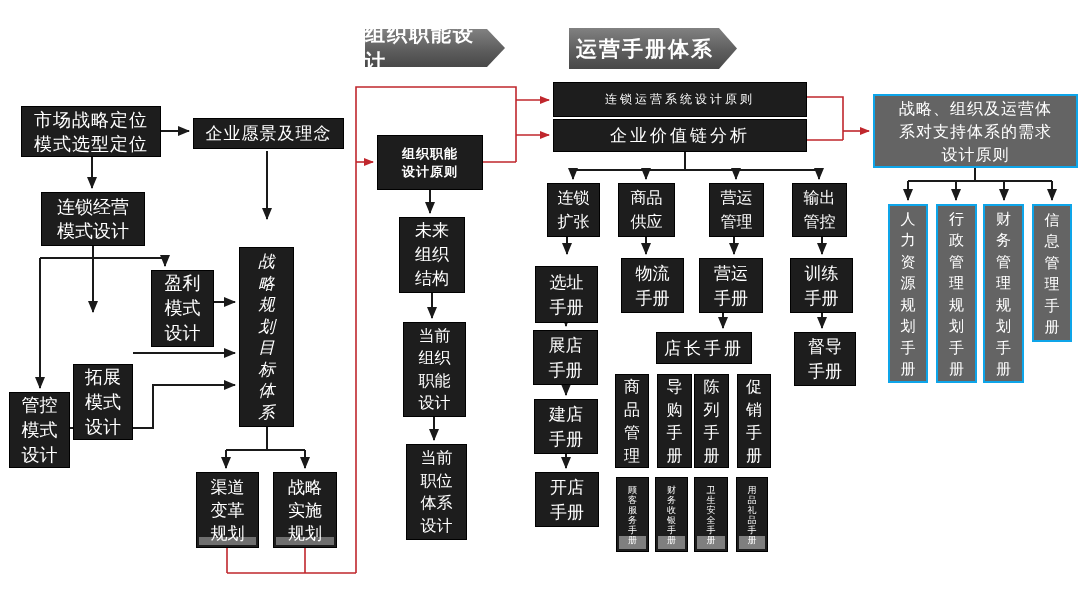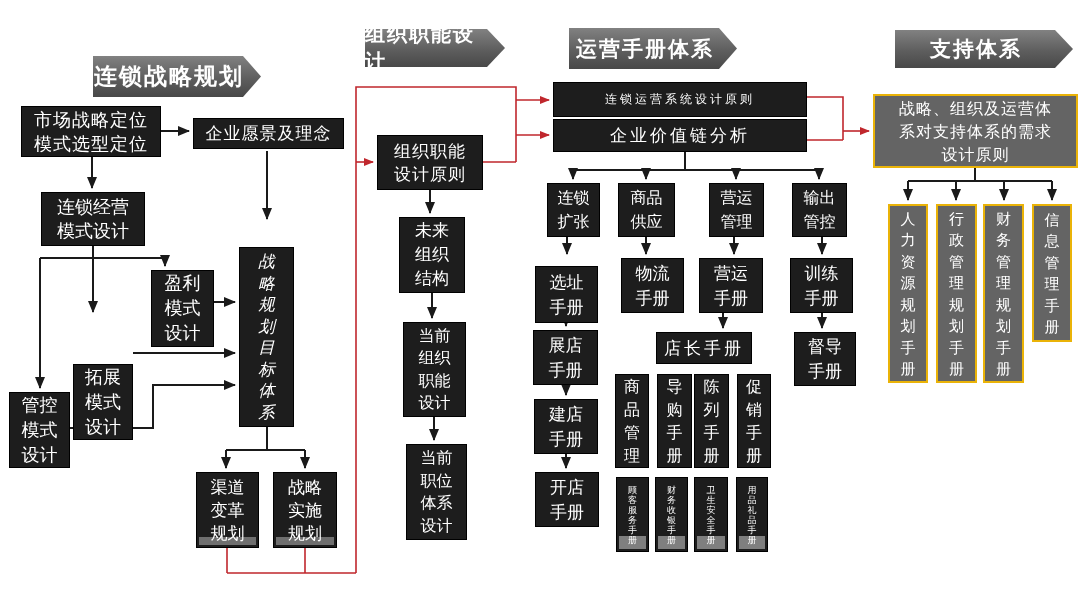--- a/index.html
+++ b/index.html
@@ -5,21 +5,21 @@
   html,body{margin:0;padding:0;background:#fff;}
   .canvas{position:relative;width:1080px;height:608px;background:#fff;overflow:hidden;
           font-family:"Liberation Sans","DejaVu Sans",sans-serif;}
   .connectors{position:absolute;left:0;top:0;z-index:0;}
   .banner{position:absolute;z-index:2;display:flex;align-items:center;justify-content:center;
           color:#fff;font-weight:bold;letter-spacing:2px;box-sizing:border-box;padding-right:16px;
           background:linear-gradient(180deg,#818181 0%,#5e5e5e 55%,#484848 100%);
           clip-path:polygon(0 0,calc(100% - 18px) 0,100% 50%,calc(100% - 18px) 100%,0 100%);}
   .box{position:absolute;z-index:1;display:flex;align-items:center;justify-content:center;
        text-align:center;background:#1d1d1d;color:#fff;box-sizing:border-box;border:1px solid #000;}
-  .gray{background:#646464;border:2px solid #eab308;}
+  .gray{background:#646464;border:2px solid #0ea5e9;}
   .pre{white-space:pre-line;}
   .vt{display:block;width:1.3em;word-break:break-all;text-align:center;margin:0 auto;}
   .lbl{position:relative;z-index:1;}
   .strip{position:absolute;left:2px;right:2px;bottom:2px;z-index:0;background:#6f6f6f;}
   .strip2{position:absolute;left:2px;right:2px;bottom:2px;z-index:0;background:#7f7f7f;}
 </style>
 </head>
 <body>
 
 <div class="canvas">
@@ -71,24 +71,22 @@
       <path d="M822,313 V328" marker-end="url(#mb)"></path>
       <path d="M566,385 V395" marker-end="url(#mb)"></path>
       <path d="M566,454 V468" marker-end="url(#mb)"></path>
       <path d="M908,181 V200" marker-end="url(#mb)"></path>
       <path d="M956,181 V200" marker-end="url(#mb)"></path>
       <path d="M1004,181 V200" marker-end="url(#mb)"></path>
       <path d="M1052,181 V200" marker-end="url(#mb)"></path>
     </g>
   </svg>
 
-  <div class="banner" style="left:93px;top:56px;width:168px;height:41px;font-size:23px;">连锁战略规划</div>
   <div class="banner" style="left:365px;top:29px;width:140px;height:38px;font-size:20px;">组织职能设计</div>
   <div class="banner" style="left:569px;top:28px;width:168px;height:41px;font-size:21px;">运营手册体系</div>
-  <div class="banner" style="left:895px;top:30px;width:178px;height:38px;font-size:21px;">支持体系</div>
 
   <div class="box pre" style="left:21px;top:106px;width:140px;height:51px;font-size:18px;letter-spacing:1px;">市场战略定位
 模式选型定位</div>
   <div class="box" style="left:193px;top:118px;width:151px;height:31px;font-size:17px;letter-spacing:1px;">企业愿景及理念</div>
   <div class="box pre" style="left:41px;top:192px;width:104px;height:54px;font-size:18px;">连锁经营
 模式设计</div>
   <div class="box pre" style="left:151px;top:270px;width:63px;height:77px;font-size:18px;line-height:25px;">盈利
 模式
 设计</div>
   <div class="box pre" style="left:73px;top:316px;width:60px;height:76px;font-size:18px;line-height:25px;margin-top:48px;">拓展
@@ -106,21 +104,21 @@
 变革
 规划</span>
   </div>
   <div class="box" style="left:273px;top:472px;width:64px;height:76px;font-size:17px;">
     <i class="strip" style="height:8px;"></i>
     <span class="pre lbl" style="line-height:23px;">战略
 实施
 规划</span>
   </div>
 
-  <div class="box pre" style="left:377px;top:135px;width:106px;height:55px;font-size:17px;letter-spacing:1px;">组织职能
+  <div class="box pre" style="left:377px;top:135px;width:106px;height:55px;font-size:13px;letter-spacing:1px;font-weight:bold;">组织职能
 设计原则</div>
   <div class="box pre" style="left:399px;top:217px;width:66px;height:76px;font-size:17px;line-height:24px;">未来
 组织
 结构</div>
   <div class="box pre" style="left:403px;top:322px;width:63px;height:95px;font-size:16px;line-height:22.5px;">当前
 组织
 职能
 设计</div>
   <div class="box pre" style="left:406px;top:444px;width:61px;height:96px;font-size:16px;line-height:22.5px;">当前
 职位

